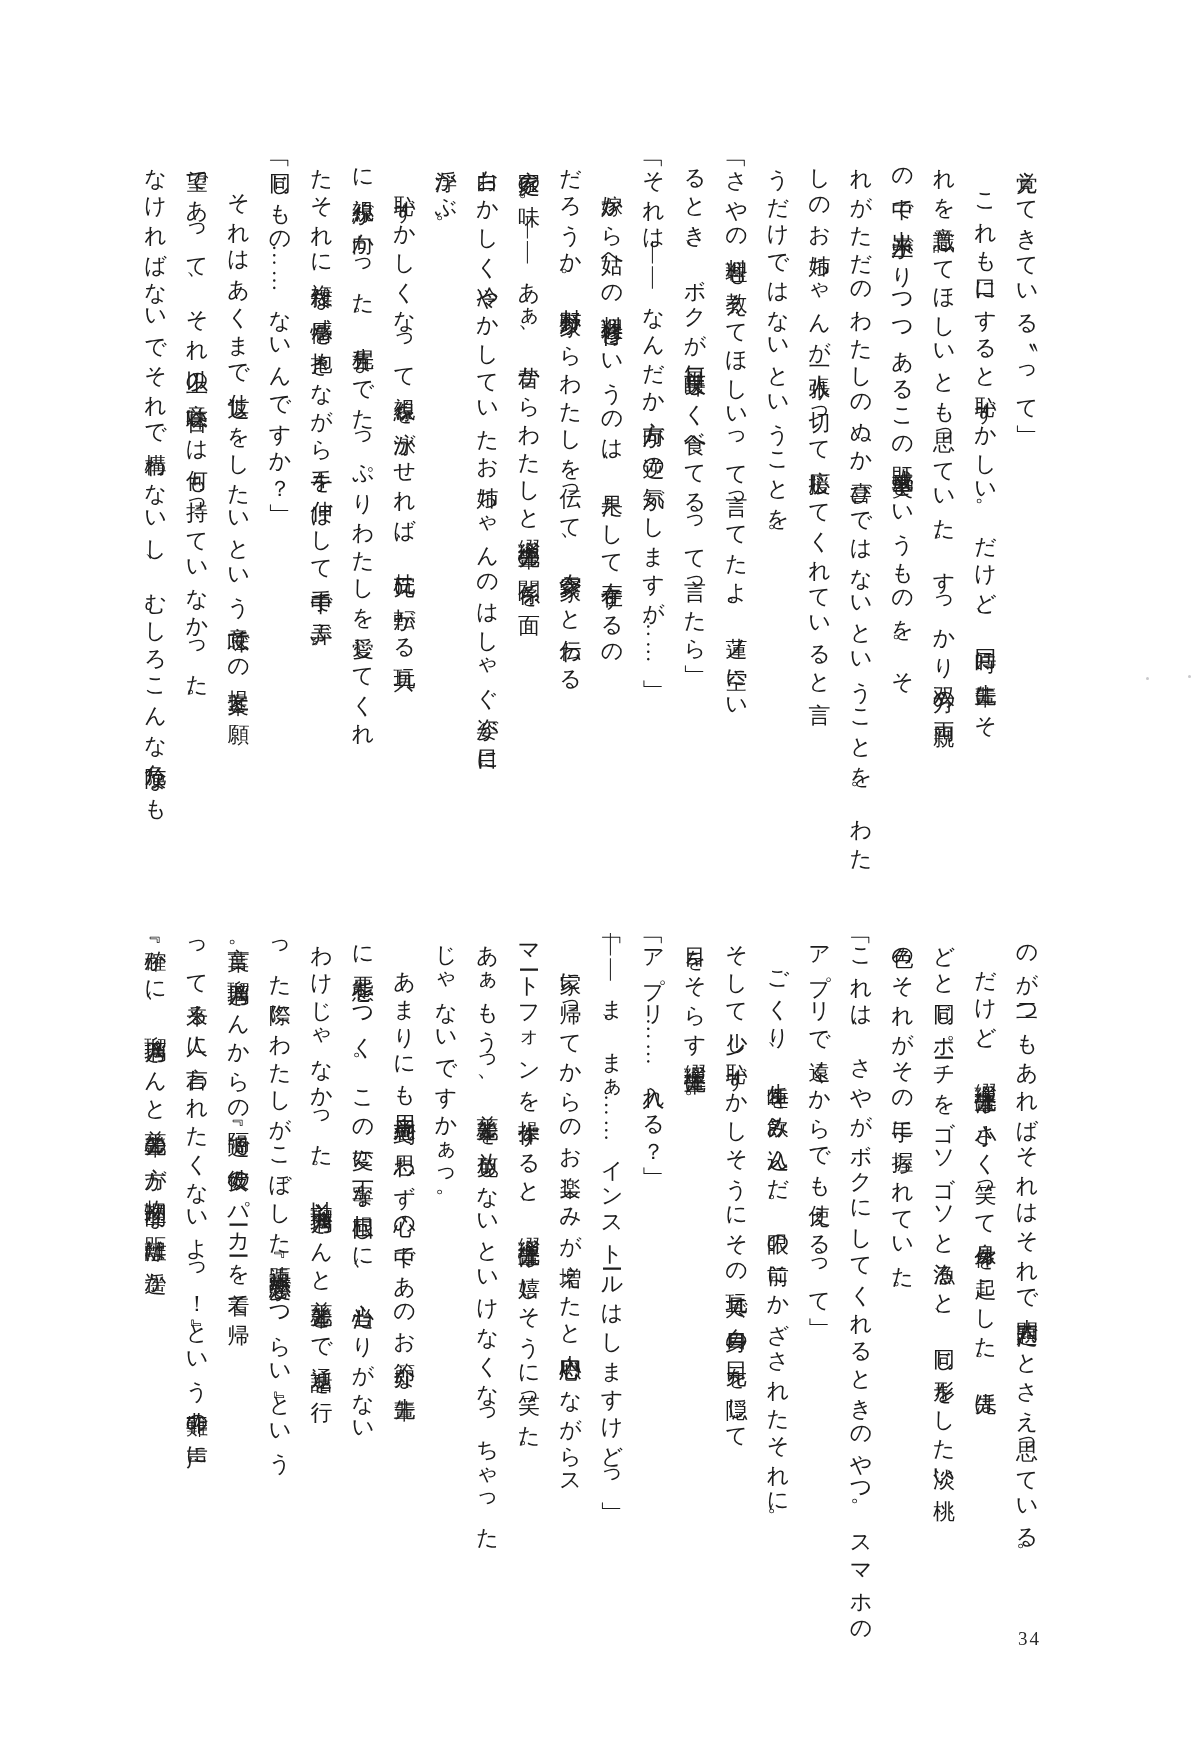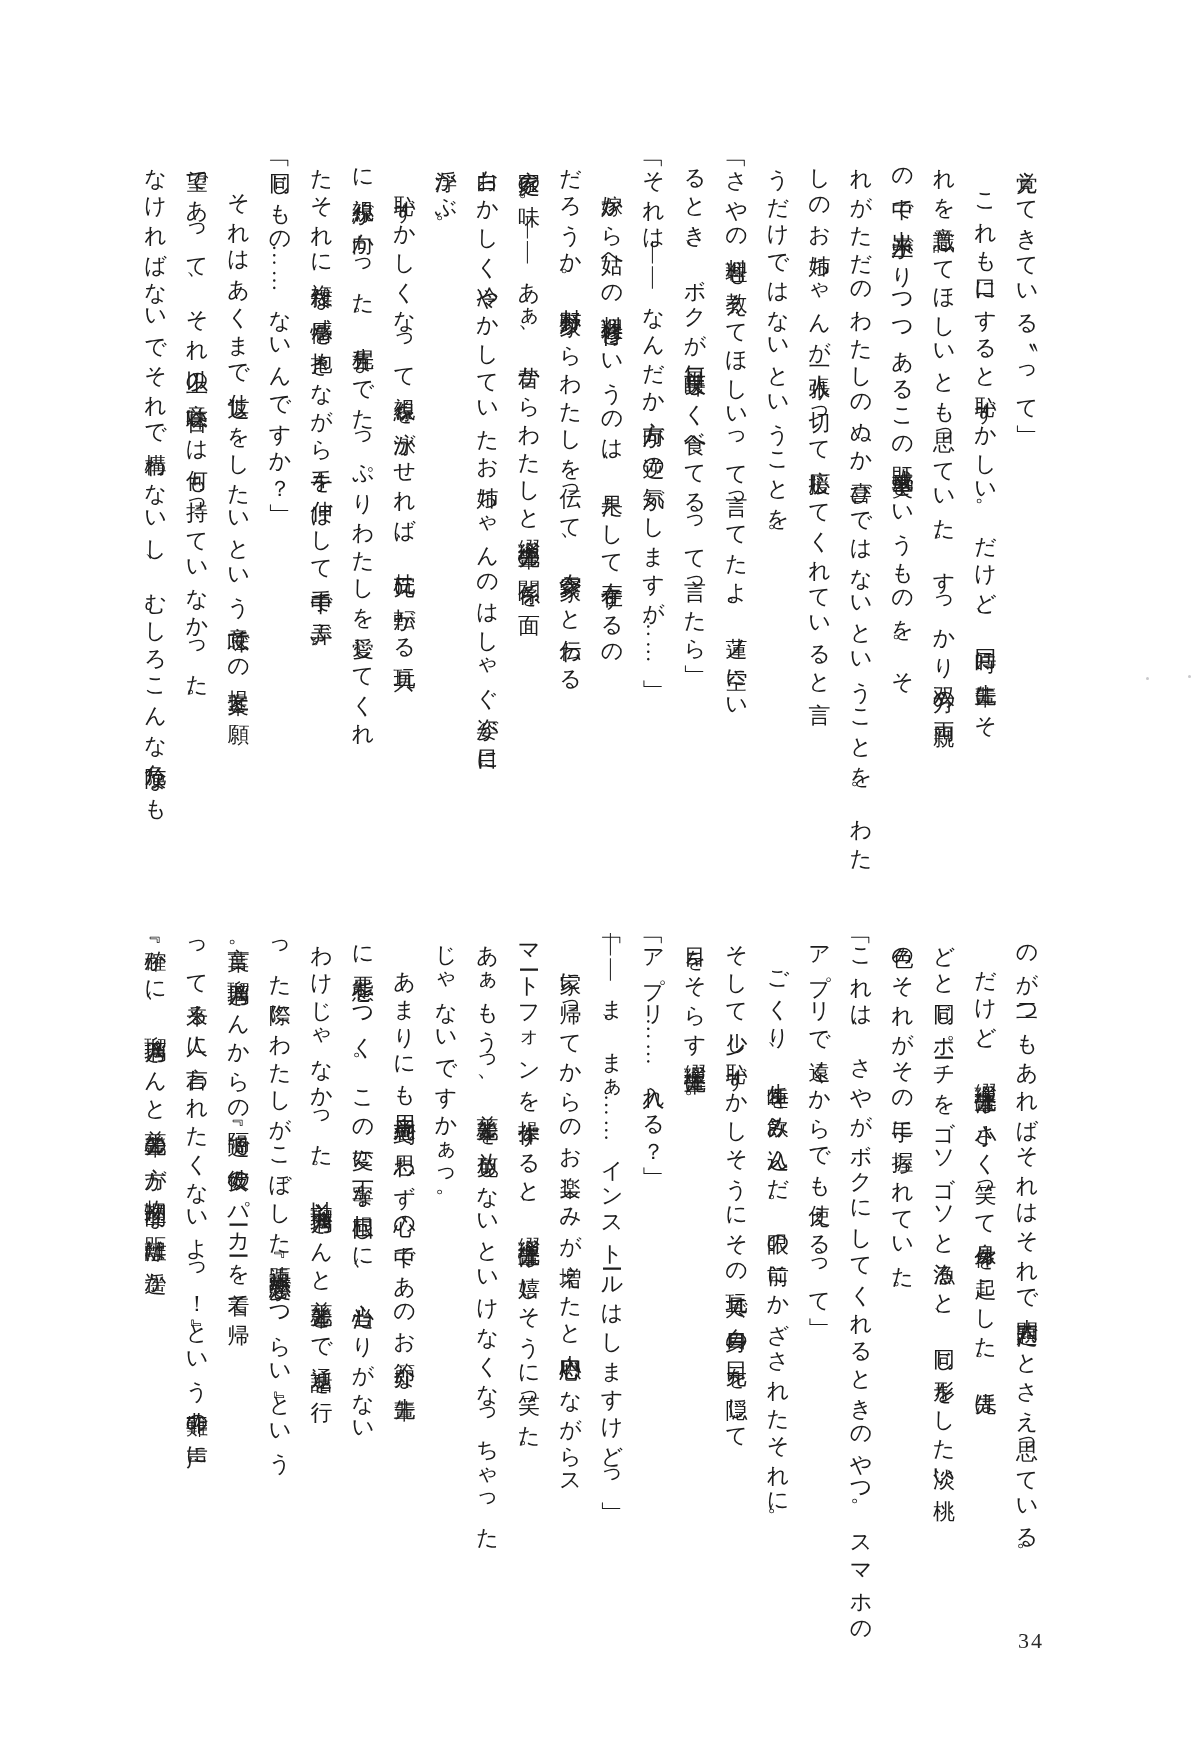--- a/index.html
+++ b/index.html
@@ -31,21 +31,21 @@
   .line {
     margin: 0;
     padding: 0;
     white-space: nowrap;
     overflow: visible;
   }
   .page-number {
     position: absolute;
     left: 1018px;
     top: 1628px;
-    font-size: 22px;
+    font-size: 19px;
     letter-spacing: 2px;
     color: #2a2a2a;
     text-align: center;
   }
   .speck {
     position: absolute;
     width: 3px;
     height: 3px;
     border-radius: 50%;
     background: #9a9aa0;

